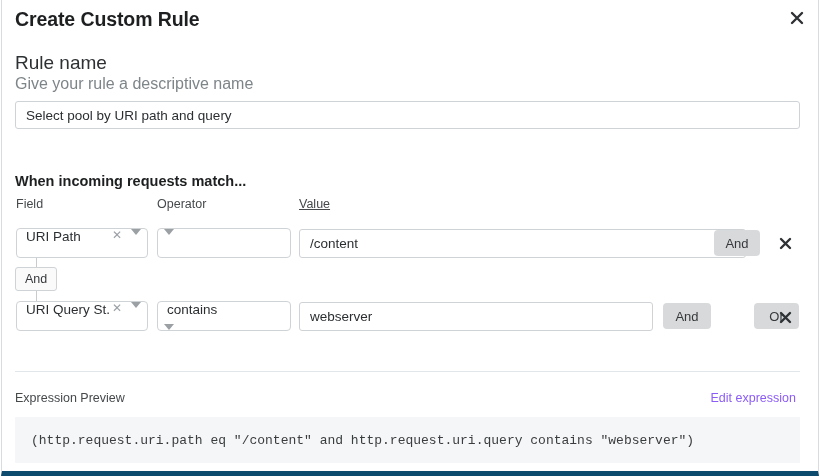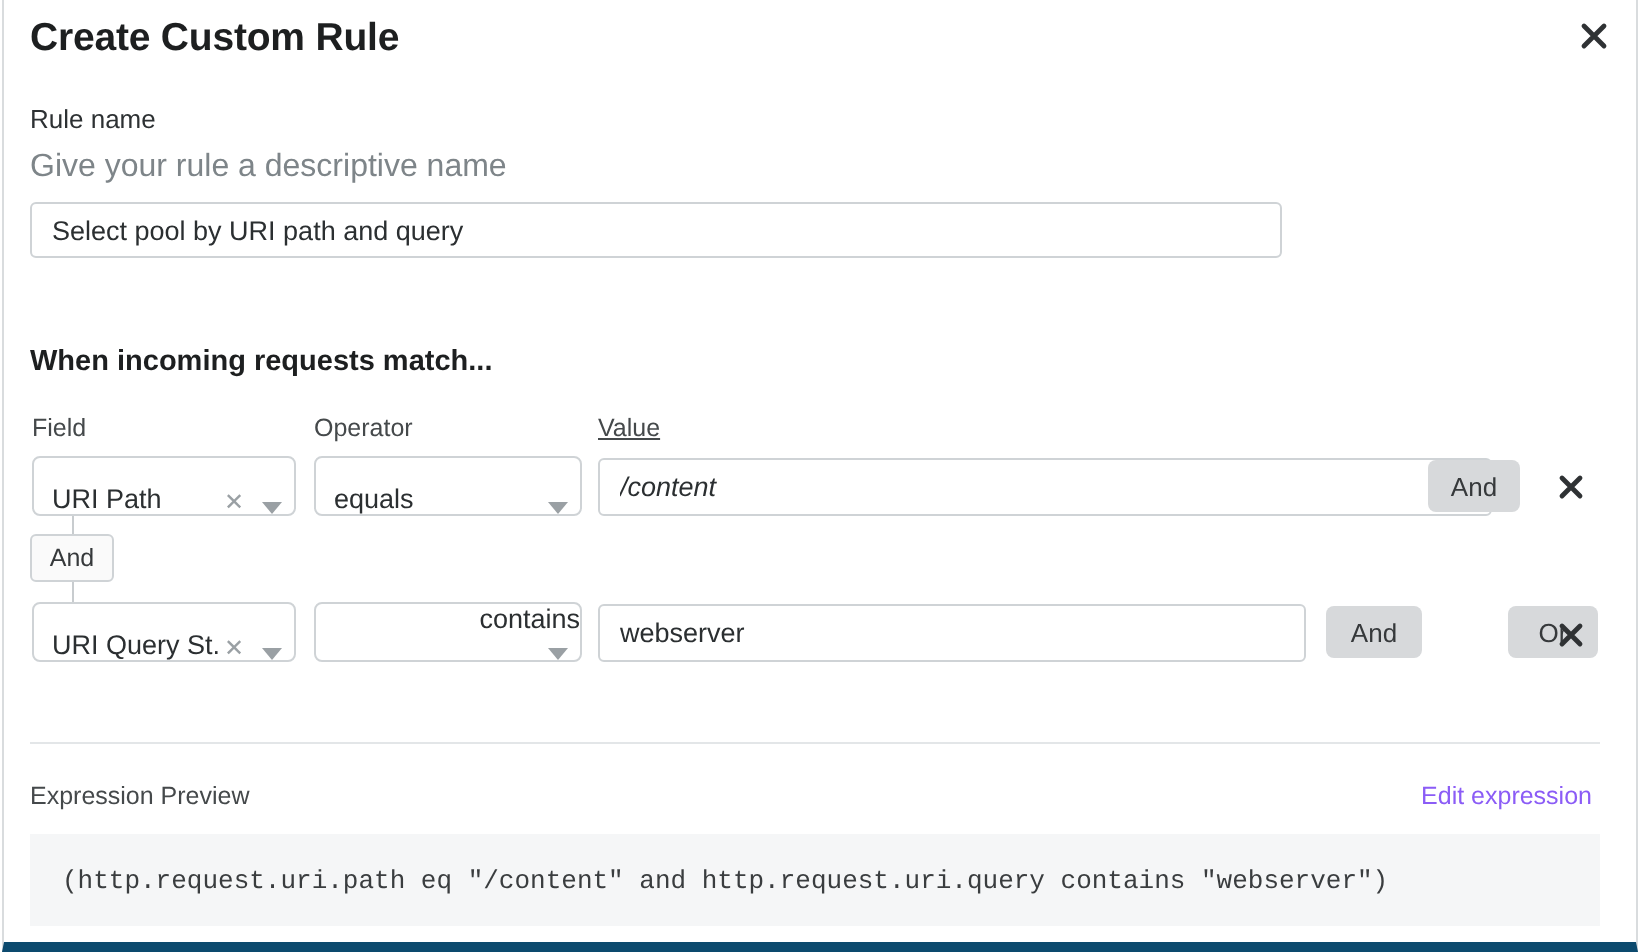--- a/index.html
+++ b/index.html
@@ -43,21 +43,21 @@
     height: 24px;
     display: flex;
     align-items: center;
     justify-content: center;
     cursor: pointer;
   }
   .close-btn svg { display: block; }
 
   .field-label {
     position: absolute;
-    font-size: 13px;
+    font-size: 19px;
     color: #2d3133;
   }
   .field-help {
     position: absolute;
     font-size: 16px;
     color: #7e8589;
   }
   .rule-name-label { left: 13px; top: 52px; }
   .rule-name-help  { left: 13px; top: 75px; }
 
@@ -69,53 +69,53 @@
     background: #fff;
     font-family: "Liberation Sans", sans-serif;
     font-size: 13.5px;
     color: #2b2f31;
     padding: 0 10px;
     outline: none;
   }
   #rule-name-input {
     left: 13px;
     top: 101px;
-    width: 626px;
+    width: 785px;
     height: 28px;
   }
 
   .section-heading {
     position: absolute;
     left: 13px;
     top: 173px;
     font-size: 14.5px;
     font-weight: bold;
     color: #1d1f20;
   }
 
   .col-label {
     position: absolute;
-    top: 207px;
+    top: 197px;
     font-size: 12.5px;
     color: #45494b;
   }
   .col-field    { left: 14px; }
   .col-operator { left: 155px; }
   .col-value    { left: 297px; text-decoration: underline; }
 
   
   .select-box {
     position: absolute;
     box-sizing: border-box;
     height: 30px;
     border: 1px solid #cfd3d6;
     border-radius: 4px;
     background: #fff;
     display: flex;
-    align-items: flex-end;
+    align-items: flex-start;
     cursor: pointer;
   }
   .select-text {
     flex: 1;
     font-size: 13.5px;
     color: #2b2f31;
     padding-left: 9px;
     white-space: nowrap;
     overflow: hidden;
   }
@@ -256,27 +256,26 @@
 
   <div class="select-box" style="left:14px; top:228px; width:132px;">
     <span class="select-text">URI Path</span>
     <span class="select-clear">✕</span>
     <span class="caret">
         <i></i>
       </span>
   </div>
 
   <div class="select-box" style="left:155px; top:228px; width:134px;">
-    <span class="select-text">equals</span>
     <span class="caret">
         <i></i>
       </span>
   </div>
 
-  <input class="text-input" type="text" style="left: 297px; top: 229px; width: 447px; height: 29px; font-style: italic;" value="/content">
+  <input class="text-input" type="text" style="left: 297px; top: 229px; width: 447px; height: 29px;" value="/content">
 
   <button class="pill-btn" style="left:712px; top:230px; width:46px;">And</button>
 
   <div class="row-delete" style="left:771px; top:231px;">
     <svg width="13" height="13" viewBox="0 0 13 13" aria-hidden="true">
       <path d="M2 2 L11 11 M11 2 L2 11" stroke="#2f3234" stroke-width="2.4" stroke-linecap="round"></path>
     </svg>
   </div>
 
   <div class="conn-line" style="top:258px; height:10px;"></div>

